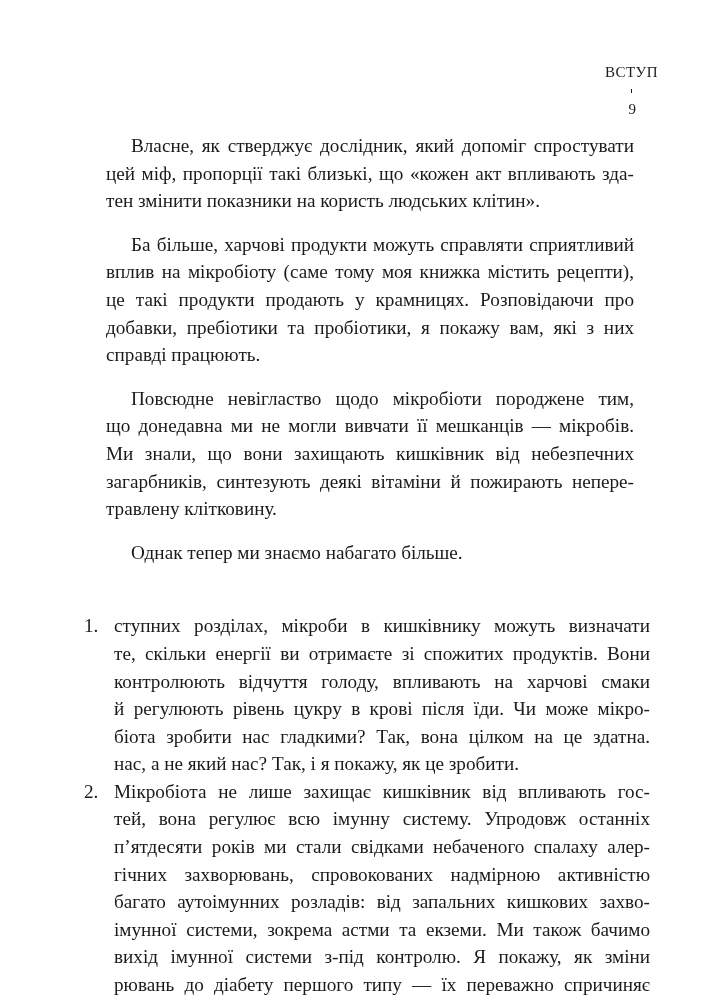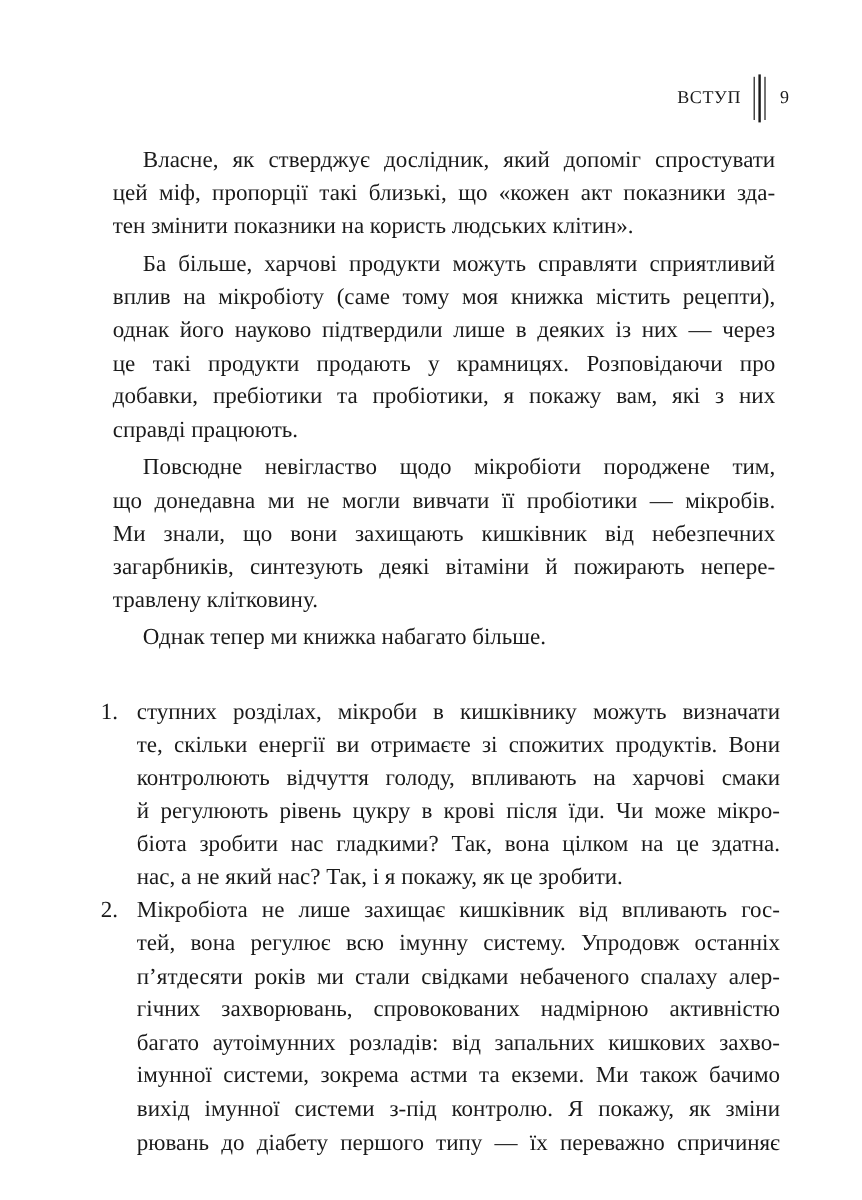--- a/index.html
+++ b/index.html
@@ -18,20 +18,21 @@
   .page-header {
     position: absolute;
     top: 64px;
     right: 60px;
     height: 36px;
     display: flex;
     align-items: center;
     gap: 10px;
     font-size: 15px;
     letter-spacing: 0.5px;
+    flex-direction: column;
   }
   .header-rule {
     display: flex;
     gap: 3px;
     height: 36px;
     align-items: stretch;
   }
   .header-rule span {
     display: block;
     width: 1.5px;
@@ -42,21 +43,21 @@
 
   .body-text {
     position: absolute;
     top: 116px;
     left: 90px;
     width: 560px;
     font-size: 19.2px;
     line-height: 27.6px;
   }
   .para {
-    margin: 4px;
+    margin: 16px;
   }
   .line {
     display: block;
     text-align: justify;
     text-align-last: justify;
     white-space: nowrap;
     height: 27.6px;
     overflow: visible;
   }
   .line.last {
@@ -89,40 +90,39 @@
       <span></span>
       <span></span>
   </span>
   <span class="page-number">9</span>
 </div>
 
 <div class="body-text">
   <div id="paragraphs">
       <div class="para">
         <span class="line indent">Власне, як стверджує дослідник, який допоміг спростувати</span>
-        <span class="line">цей міф, пропорції такі близькі, що «кожен акт показники зда-</span>
+        <span class="line">цей міф, пропорції такі близькі, що «кожен акт впливають зда-</span>
         <span class="line last">тен змінити показники на користь людських клітин».</span>
       </div>
       <div class="para">
         <span class="line indent">Ба більше, харчові продукти можуть справляти сприятливий</span>
         <span class="line">вплив на мікробіоту (саме тому моя книжка містить рецепти),</span>
-        <span class="line">однак його науково підтвердили лише в деяких із них — через</span>
         <span class="line">це такі продукти продають у крамницях. Розповідаючи про</span>
         <span class="line">добавки, пребіотики та пробіотики, я покажу вам, які з них</span>
         <span class="line last">справді працюють.</span>
       </div>
       <div class="para">
         <span class="line indent">Повсюдне невігластво щодо мікробіоти породжене тим,</span>
-        <span class="line">що донедавна ми не могли вивчати її пробіотики — мікробів.</span>
+        <span class="line">що донедавна ми не могли вивчати її мешканців — мікробів.</span>
         <span class="line">Ми знали, що вони захищають кишківник від небезпечних</span>
         <span class="line">загарбників, синтезують деякі вітаміни й пожирають непере-</span>
         <span class="line last">травлену клітковину.</span>
       </div>
       <div class="para">
-        <span class="line indent last">Однак тепер ми книжка набагато більше.</span>
+        <span class="line indent last">Однак тепер ми знаємо набагато більше.</span>
       </div>
     </div>
   <div class="spacer"></div>
   <div id="numbered-list">
       <div class="list-item">
         <span class="list-num">1.</span>
         <span class="line">ступних розділах, мікроби в кишківнику можуть визначати</span>
         <span class="line">те, скільки енергії ви отримаєте зі спожитих продуктів. Вони</span>
         <span class="line">контролюють відчуття голоду, впливають на харчові смаки</span>
         <span class="line">й регулюють рівень цукру в крові після їди. Чи може мікро-</span>

